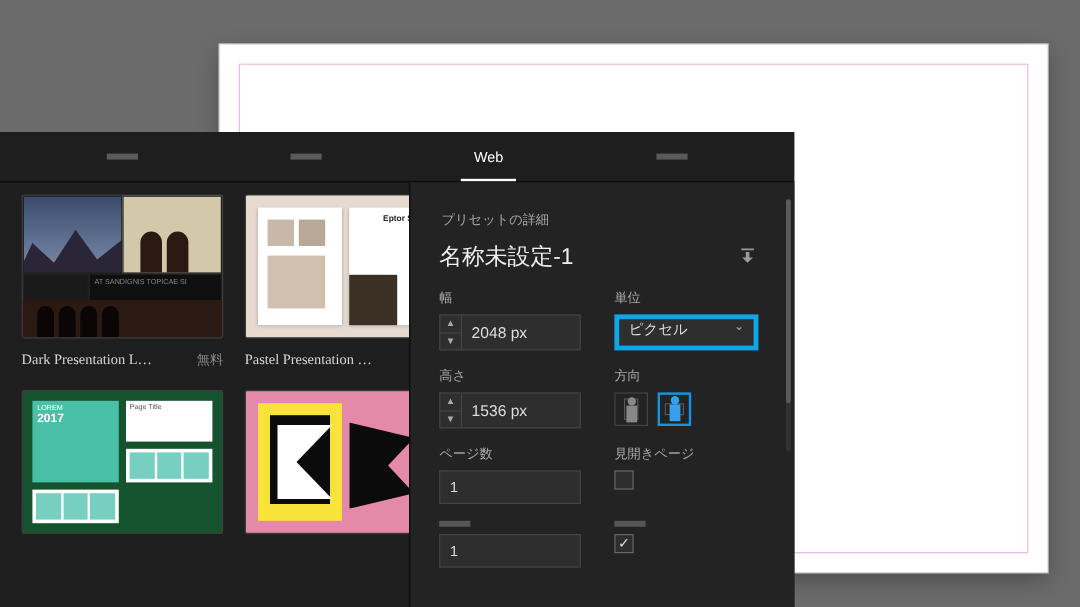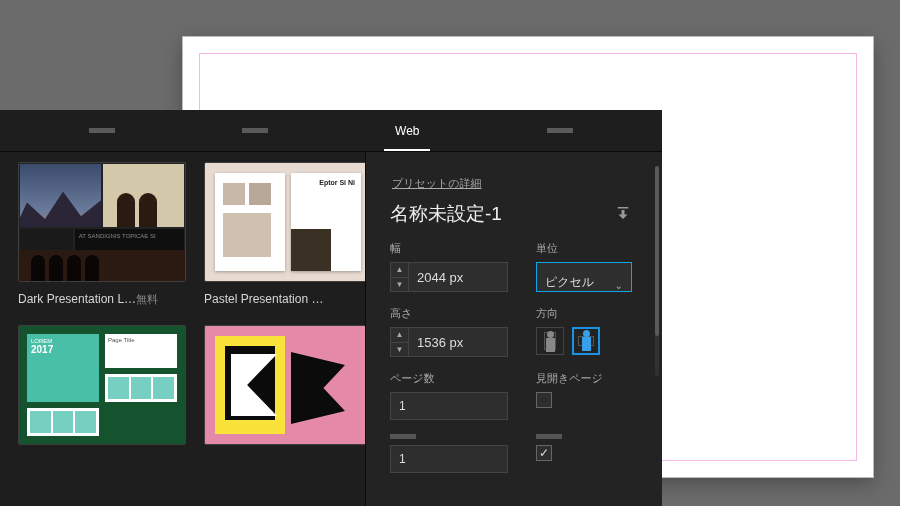--- a/index.html
+++ b/index.html
@@ -66,22 +66,22 @@
   }
   .card { width: 168px; }
   .thumb {
     width: 168px; height: 120px;
     background: #2b2b2b;
     border: 1px solid #3d3d3d;
     border-radius: 2px;
     position: relative; overflow: hidden;
   }
   .card-label {
-    display: flex; 
-    margin-top: 10px; color: #d6d6d6; font-size: 12px;
+    display: flex; justify-content: space-between;
+    margin-top: 10px; color: #d6d6d6; font-size: 12px; font-family: Liberation Serif, serif;
   }
   .card-label .free { color: #8a8a8a; font-size: 11px; }
 
   
   .t1 .sky { position:absolute; inset:0; background: linear-gradient(#3a4a6b, #6a7a9b 40%, #a28a6a 60%, #6a4a3a); }
   .t1 .mtn { position:absolute; bottom:40px; left:-10px; width:120px; height:55px; background:#2b2538; clip-path:polygon(0 100%,15% 30%,30% 60%,45% 10%,60% 55%,80% 20%,100% 60%,100% 100%); }
   .t1 .water{ position:absolute; bottom:0; left:0; right:0; height:40px; background:linear-gradient(#1e2a58,#0a1030);}
   .t1 .pane { position:absolute; border:1px solid #222; }
   .t1 .p1 { left:0; top:0; width:50%; height:55%; }
   .t1 .p2 { left:50%; top:0; width:50%; height:55%; background:#d4c8aa; }
@@ -123,36 +123,36 @@
     flex: 1; border-left: 1px solid #0a0a0a;
     padding: 20px 30px 0 24px;
     position: relative;
     background:#232323;
   }
   .props .scroll-track{
     position:absolute;right:3px;top:14px;width:4px;height:210px;background:#323232;border-radius:2px;
   }
   .props .scroll-thumb{position:absolute;top:0;left:0;right:0;height:170px;background:#5a5a5a;border-radius:2px;}
 
-  .section-title { font-size: 11px; color:#aaa; margin:4px 0 10px 2px;text-decoration:underline;}
+  .section-title { font-size: 11px; color:#aaa; margin:4px 0 10px 2px;}
   .title-row { display:flex; align-items:center; justify-content:space-between; margin-bottom:14px;}
   .title-row .name { font-size:19px; color:#efefef; }
   .title-row .save-icon svg{width:18px;height:18px;fill:#9a9a9a;}
 
   .row { display:flex; gap:28px; margin-bottom:14px;}
   .field { display:flex; flex-direction:column; gap:6px; }
   .label { font-size:11px; color:#aaa; }
 
   .dim-wrap { display:flex; align-items:stretch; border:1px solid #444; background:#2e2e2e; height:30px; width:118px;}
   .steppers{display:flex;flex-direction:column;width:18px;border-right:1px solid #444;}
   .steppers button{flex:1;background:transparent;border:0;color:#aaa;font-size:8px;cursor:pointer;}
   .steppers button+button{border-top:1px solid #444;}
   .dim-val{flex:1;display:flex;align-items:center;padding:0 8px;color:#ddd;font-size:13px;}
 
-  .select{width:96px;height:30px;border:1px solid #0ea5e9;background:#2e2e2e;display:flex;align-items:flex-end;justify-content:space-between;padding:0 8px;color:#ddd;font-size:12px;}
+  .select{width:120px;height:30px;border:4px solid #0ea5e9;background:#2e2e2e;display:flex;align-items:flex-start;justify-content:space-between;padding:0 8px;color:#ddd;font-size:12px;}
   .select .chev{font-size:10px;color:#aaa;}
 
   .orient{display:flex;gap:8px;}
   .orient .opt{width:28px;height:28px;border:1px solid #444;display:flex;align-items:flex-end;justify-content:center;padding-bottom:2px;position:relative;}
   .orient .opt.sel{border:2px solid #1693e5;}
   .orient .opt .person{width:9px;height:14px;background:#888;position:relative;}
   .orient .opt .person::before{content:"";position:absolute;top:-7px;left:1px;width:7px;height:7px;border-radius:50%;background:#888;}
   .orient .opt.sel .person,.orient .opt.sel .person::before{background:#36a0ea;}
   .orient .opt.portrait .sheet{position:absolute;inset:4px 7px;border:1px solid #555;}
   .orient .opt.landscape .sheet{position:absolute;inset:7px 4px;border:1px solid #555;}
@@ -273,21 +273,21 @@
       </div>
 
       <div class="row">
         <div class="field">
           <div class="label">幅</div>
           <div class="dim-wrap">
             <div class="steppers">
               <button>▲</button>
               <button>▼</button>
             </div>
-            <div class="dim-val">2044 px</div>
+            <div class="dim-val">2048 px</div>
           </div>
         </div>
         <div class="field">
           <div class="label">単位</div>
           <div class="select">
             <span>ピクセル</span>
             <span class="chev">⌄</span>
           </div>
         </div>
       </div>

